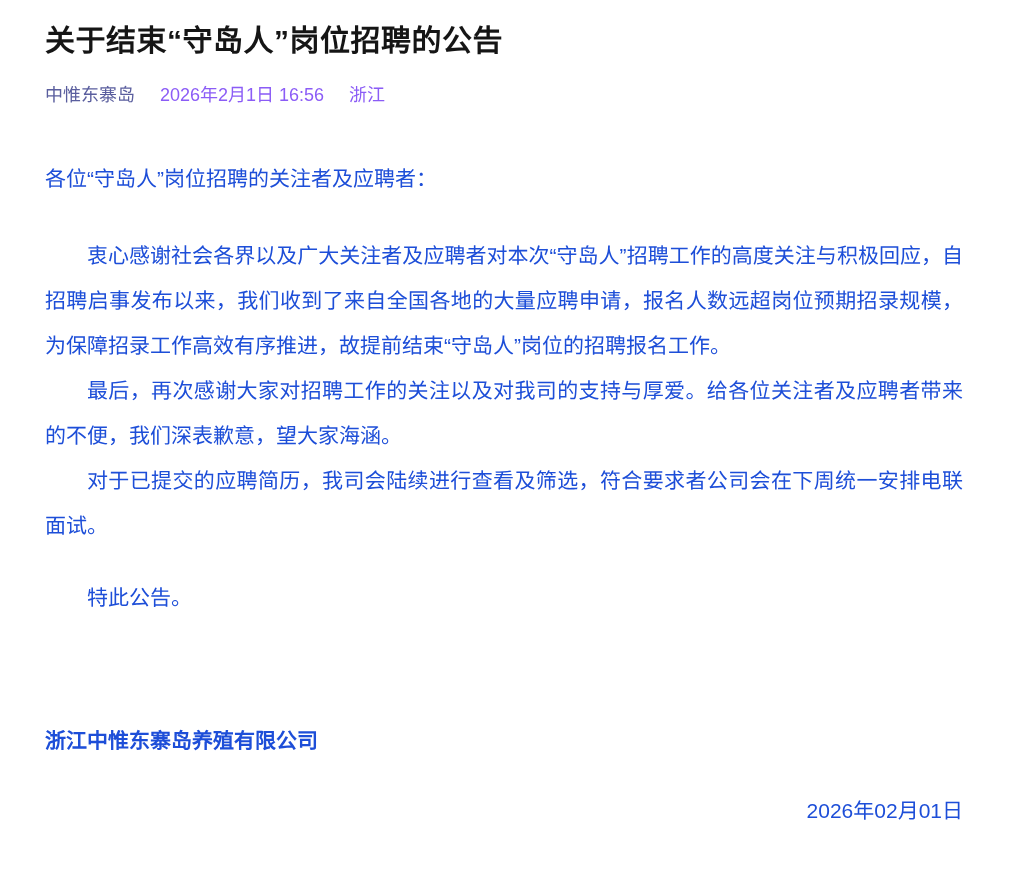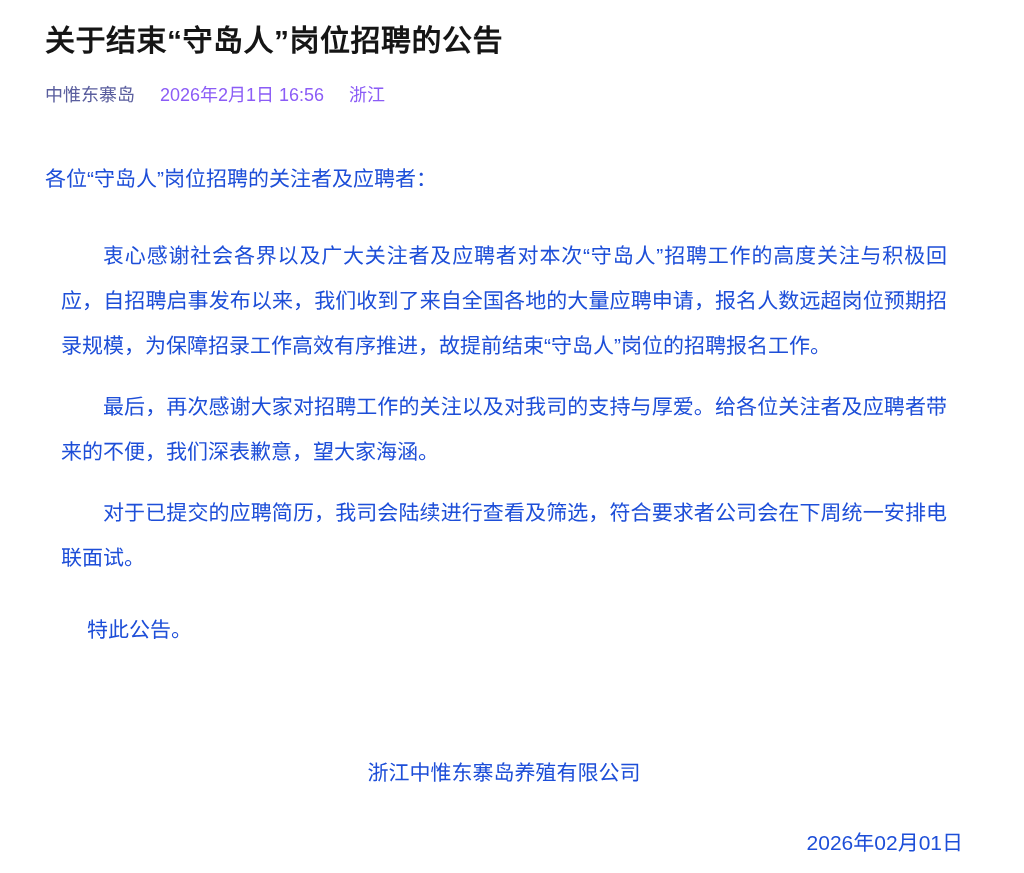--- a/index.html
+++ b/index.html
@@ -52,30 +52,31 @@
     font-size: 21px;
     line-height: 45px;
     color: #1d4ed8;
     text-align: justify;
     text-justify: inter-ideograph;
   }
   .greeting {
     margin: 0 0 32px 0;
   }
   .para {
-    margin: 16px;
+    margin: 0;
     text-indent: 2em;
   }
   .closing {
     margin: 27px 0 0 0;
     text-indent: 2em;
   }
   .signature {
     margin: 98px 0 0 0;
-    text-align: center;
+    text-align: left;
+    font-weight: bold;
   }
   .doc-date {
     margin: 25px 0 0 0;
     text-align: right;
   }
 </style>
 </head>
 <body>
 
 <div class="page">

